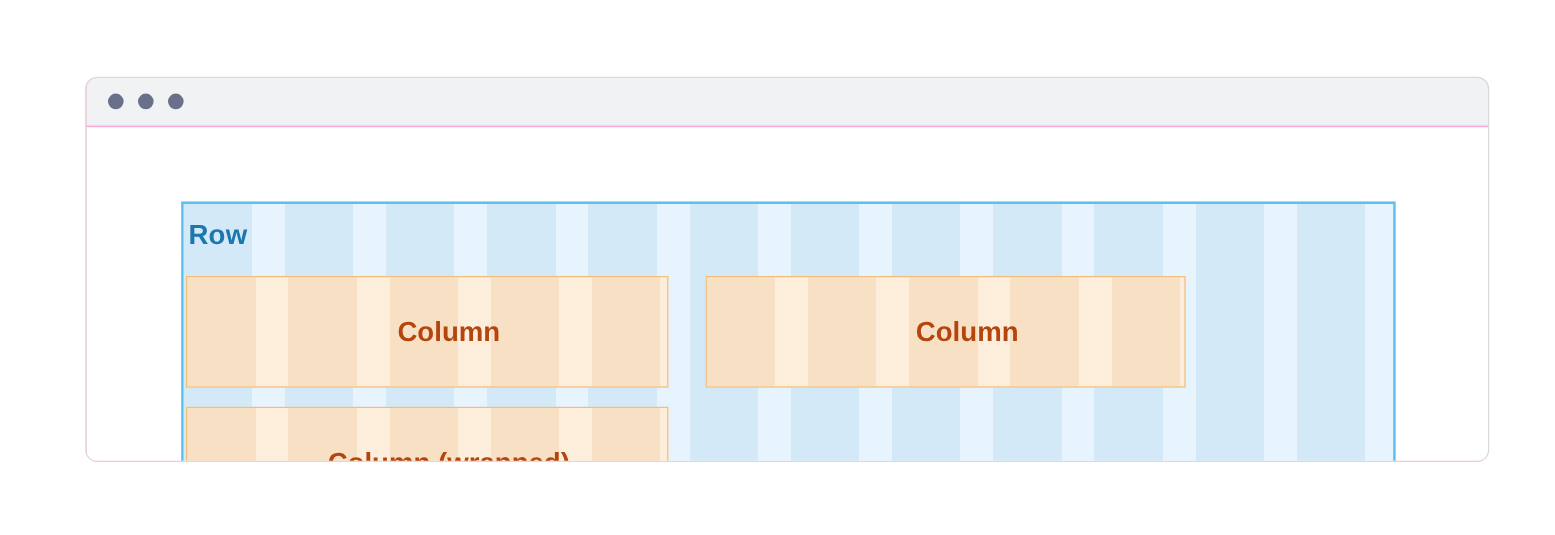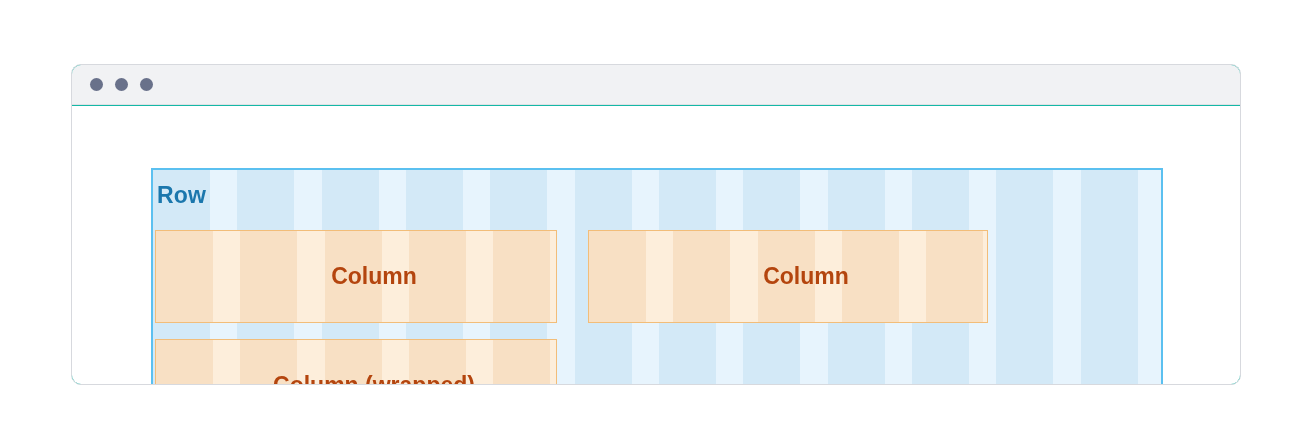--- a/index.html
+++ b/index.html
@@ -26,21 +26,21 @@
     box-sizing: border-box;
   }
 
   
   .browser-window {
     position: absolute;
     left: 63px;
     top: 60px;
     width: 1170px;
     height: 321px;
-    background: #14b8a6;
+    background: #f9a8d4;
     border: 1px solid #d7d9de;
     border-radius: 10px;
     box-sizing: border-box;
     overflow: hidden;
   }
   .browser-titlebar {
     position: absolute;
     left: 0;
     top: 0;
     width: 100%;

